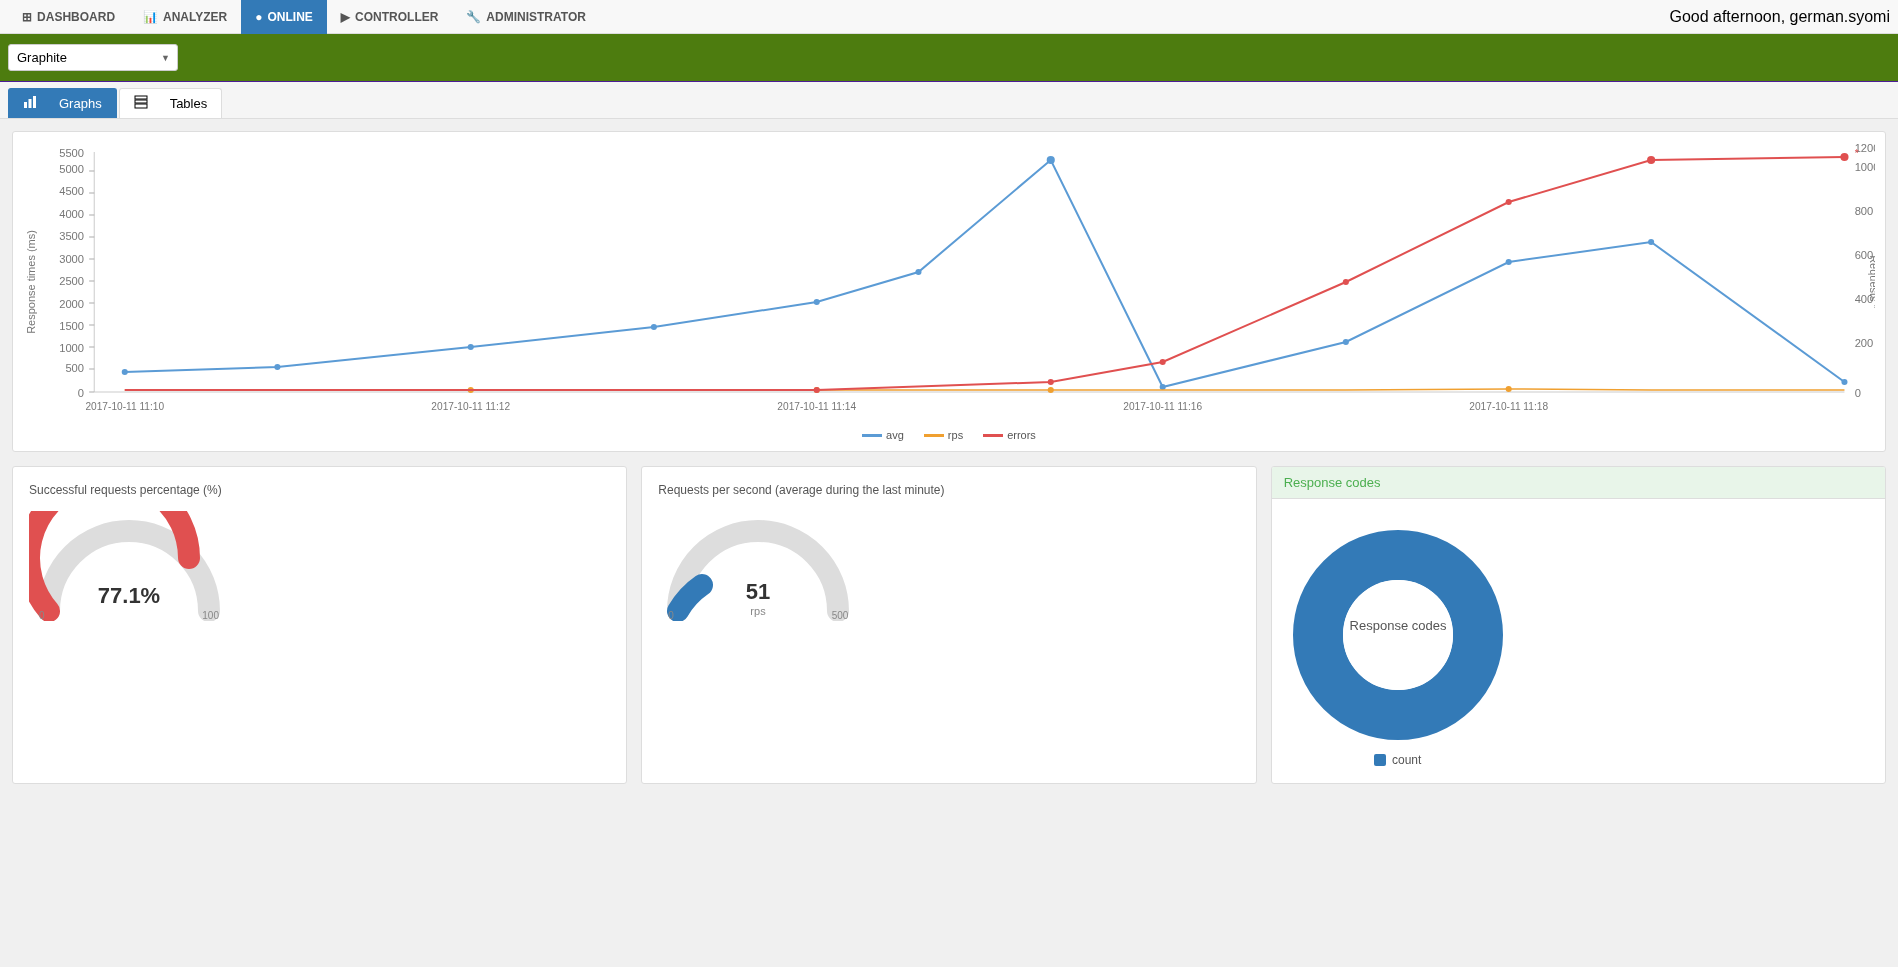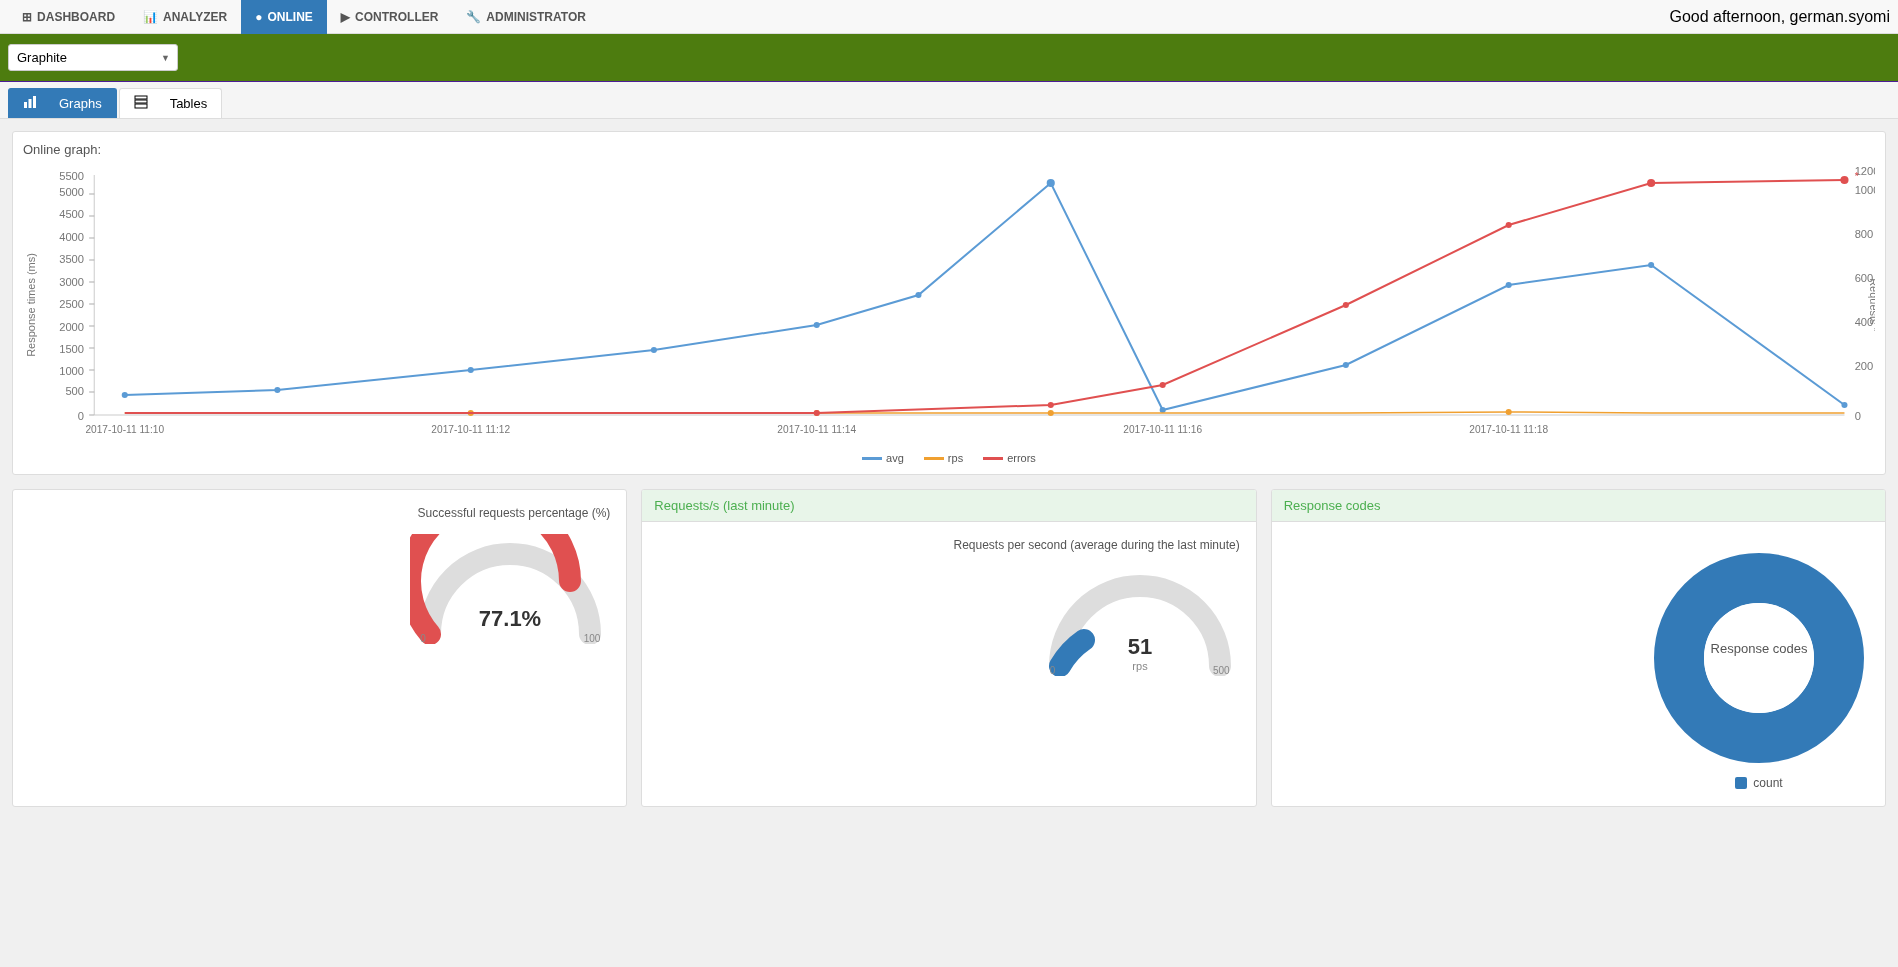--- a/index.html
+++ b/index.html
@@ -62,21 +62,21 @@
     
     .panels-row { display: flex; gap: 14px; }
     .panel {
       flex: 1; background: #fff; border: 1px solid #ddd; border-radius: 3px;
       overflow: hidden;
     }
     .panel-header {
       background: #e8f5e9; padding: 8px 12px;
       font-size: 13px; color: #4caf50; border-bottom: 1px solid #ddd;
     }
-    .panel-body { padding: 16px; display: flex; flex-direction: column; align-items: flex-end; }
+    .panel-body { padding: 16px; display: flex; flex-direction: column; align-items: flex-start; }
     .panel-subtitle { font-size: 12px; color: #555; margin-bottom: 14px; text-align: center; }
 
     
     .gauge-wrap { position: relative; width: 200px; height: 110px; margin-bottom: 4px; }
 
     
     .donut-wrap { display: flex; flex-direction: column; align-items: center; margin-top: 10px; }
     .legend-item { display: flex; align-items: center; gap: 6px; font-size: 12px; color: #555; margin-top: 8px; }
     .legend-dot { width: 12px; height: 12px; border-radius: 2px; }
 
@@ -141,21 +141,20 @@
           <rect x="1" y="9" width="12" height="4" fill="none" stroke="currentColor" stroke-width="1"></rect>
         </svg>
     </span>
     <span>Tables</span>
   </button>
 </div>
 
 <div class="main-content">
 
   <div class="graph-card">
-    <div class="graph-card-title">Online graph:</div>
 
     <div class="chart-container">
       <svg width="100%" height="280" viewBox="0 0 1820 280" preserveAspectRatio="none">
 
         <line x1="70" y1="10" x2="70" y2="250" stroke="#ccc" stroke-width="1"></line>
         <line x1="70" y1="250" x2="1790" y2="250" stroke="#ccc" stroke-width="1"></line>
 
         <text x="60" y="255" text-anchor="end" font-size="11" fill="#777">0</text>
         <line x1="65" y1="250" x2="70" y2="250" stroke="#aaa"></line>
         <text x="60" y="230" text-anchor="end" font-size="11" fill="#777">500</text>
@@ -263,21 +262,20 @@
             <path d="M 20 100 A 80 80 0 1 1 160 47" fill="none" stroke="#e05050" stroke-width="22" stroke-linecap="round"></path>
             <text x="100" y="92" text-anchor="middle" font-size="22" font-weight="bold" fill="#333">77.1%</text>
           </svg>
           <div style="position:absolute;bottom:0;left:10px;font-size:10px;color:#888;">0</div>
           <div style="position:absolute;bottom:0;right:10px;font-size:10px;color:#888;">100</div>
         </div>
       </div>
     </div>
 
     <div class="panel">
-      <div class="panel-header">Requests/s (last minute)</div>
       <div class="panel-body">
         <div class="panel-subtitle">Requests per second (average during the last minute)</div>
         <div class="gauge-wrap">
           <svg width="200" height="110" viewBox="0 0 200 110">
 
             <path d="M 20 100 A 80 80 0 0 1 180 100" fill="none" stroke="#ddd" stroke-width="22" stroke-linecap="round"></path>
 
             <path d="M 20 100 A 80 80 0 0 1 44 74" fill="none" stroke="#337ab7" stroke-width="22" stroke-linecap="round"></path>
             <text x="100" y="88" text-anchor="middle" font-size="22" font-weight="bold" fill="#333">51</text>
             <text x="100" y="104" text-anchor="middle" font-size="11" fill="#888">rps</text>

